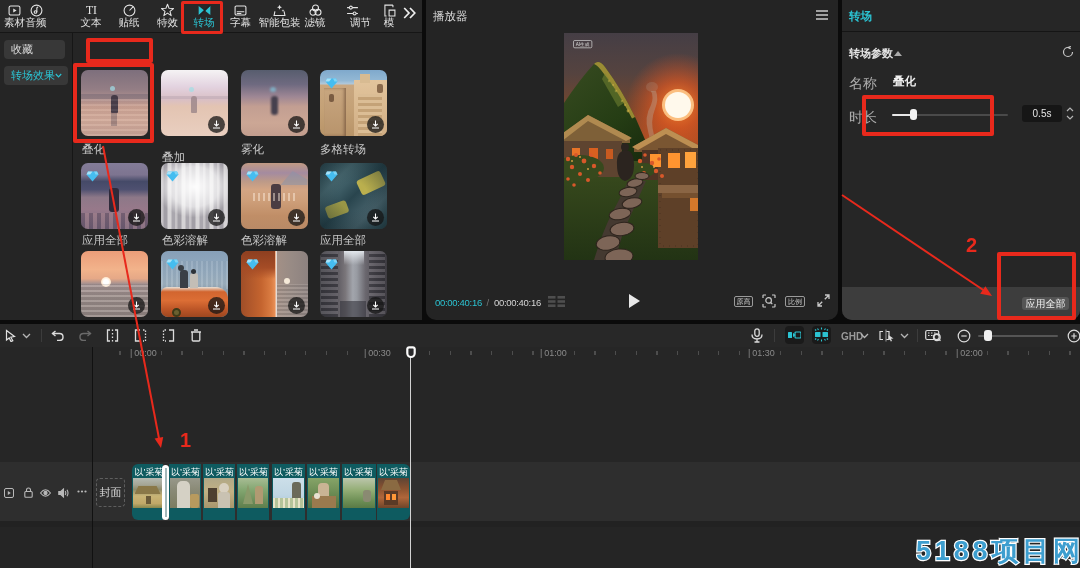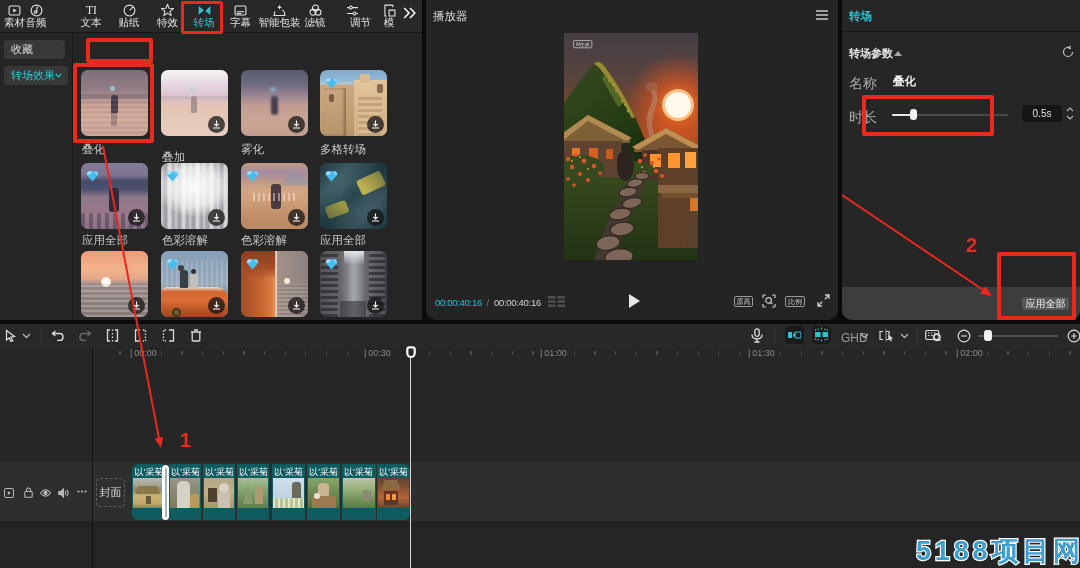--- a/index.html
+++ b/index.html
@@ -488,21 +488,21 @@
         <rect x="7" y="1" width="6" height="6" rx="1" fill="none" stroke="#2bc3d2" stroke-width="1.2"></rect>
       </svg>
     <div class="abs" style="left:811.5px;top:1.5px;width:19px;height:18px;background:#1a1a1a;border-radius:4px;"></div>
     <svg class="tico" style="left:813.5px;top:3px;" width="15" height="15" viewBox="0 0 15 15" fill="#2bc3d2">
         <rect x="1" y="5" width="5.5" height="5" rx="0.5"></rect>
         <rect x="8.5" y="5" width="5.5" height="5" rx="0.5"></rect>
         <g stroke="#2bc3d2" stroke-width="1.1">
           <path d="M7.5 0.5 V2.5 M7.5 12.5 V14.5 M3.5 1.5 L4.5 3 M11.5 1.5 L10.5 3 M3.5 13.5 L4.5 12 M11.5 13.5 L10.5 12 M1 2.5 L2.2 3.5 M14 2.5 L12.8 3.5 M1 12.5 L2.2 11.5 M14 12.5 L12.8 11.5"></path>
         </g>
       </svg>
-    <div class="abs" style="left:841px;top:7px;font-size:12px;font-weight:normal;color:#9a9a9a;letter-spacing:0px;">GHD</div>
+    <div class="abs" style="left:841px;top:7px;font-size:10px;font-weight:bold;color:#9a9a9a;letter-spacing:0px;">GHD</div>
     <svg class="tico" style="left:860px;top:9px;" width="9" height="6" viewBox="0 0 9 6" fill="none" stroke="#b5b5b5" stroke-width="1.3">
         <path d="M1 1 L4.5 4.5 L8 1"></path>
       </svg>
     <svg class="tico" style="left:878px;top:5px;" width="17" height="13" viewBox="0 0 17 13" fill="none" stroke="#dcdcdc" stroke-width="1.2">
         <path d="M5 2.5 H2 V10.5 H5 M8 2.5 H11 V10.5 H8"></path>
         <path d="M8 0.5 V12.5" stroke="#8a8a8a"></path>
         <path d="M10.5 6 L15.5 9.5 L13 9.8 L14 12 L12.8 12.5 L11.8 10.3 L10.5 11.3 Z" fill="#dcdcdc" stroke="none"></path>
       </svg>
     <svg class="tico" style="left:900px;top:9px;" width="9" height="6" viewBox="0 0 9 6" fill="none" stroke="#b5b5b5" stroke-width="1.3">
         <path d="M1 1 L4.5 4.5 L8 1"></path>

